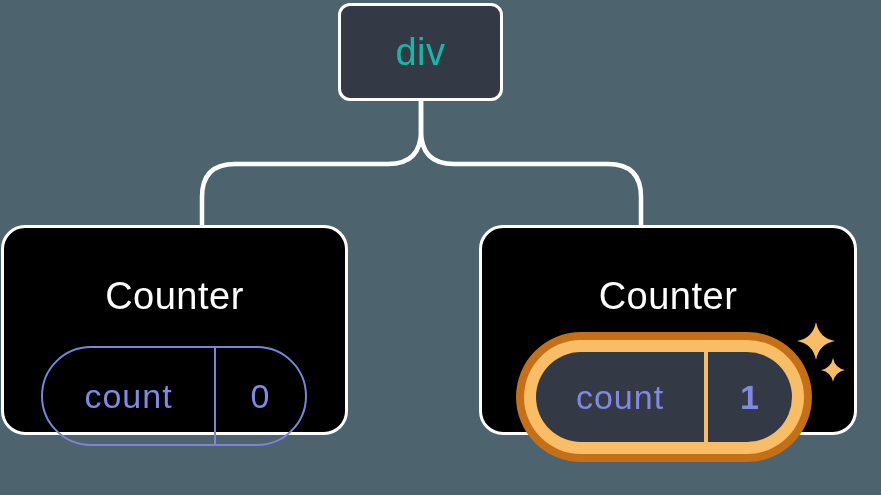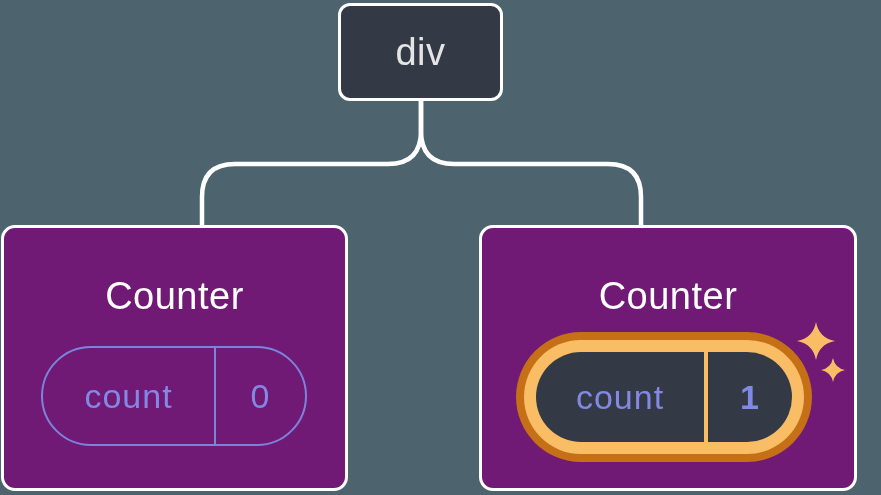--- a/index.html
+++ b/index.html
@@ -14,40 +14,40 @@
   
   .root-node {
     position: absolute;
     left: 338px; top: 3px;
     width: 165px; height: 98px;
     box-sizing: border-box;
     background: #343a45;
     border: 3.5px solid #ffffff;
     border-radius: 12px;
     display: flex; align-items: center; justify-content: center;
-    color: #e5e5e5;
+    color: #14b8a6;
     font-size: 38px;
     letter-spacing: 0.5px;
   }
   
   .connectors {
     position: absolute;
     left: 0; top: 0;
     width: 881px; height: 495px;
     pointer-events: none;
   }
   
   .card {
     position: absolute;
     top: 225px;
-    height: 266px;
+    height: 210px;
     box-sizing: border-box;
-    background: #701a75;
+    background: #000000;
     border: 3.5px solid #ffffff;
-    border-radius: 14px;
+    border-radius: 24px;
   }
   .card.left  { left: 1px;   width: 347px; }
   .card.right { left: 479px; width: 378px; }
   .card-title {
     position: absolute;
     top: 47px; left: 0;
     width: 100%;
     text-align: center;
     color: #ffffff;
     font-size: 38px;

